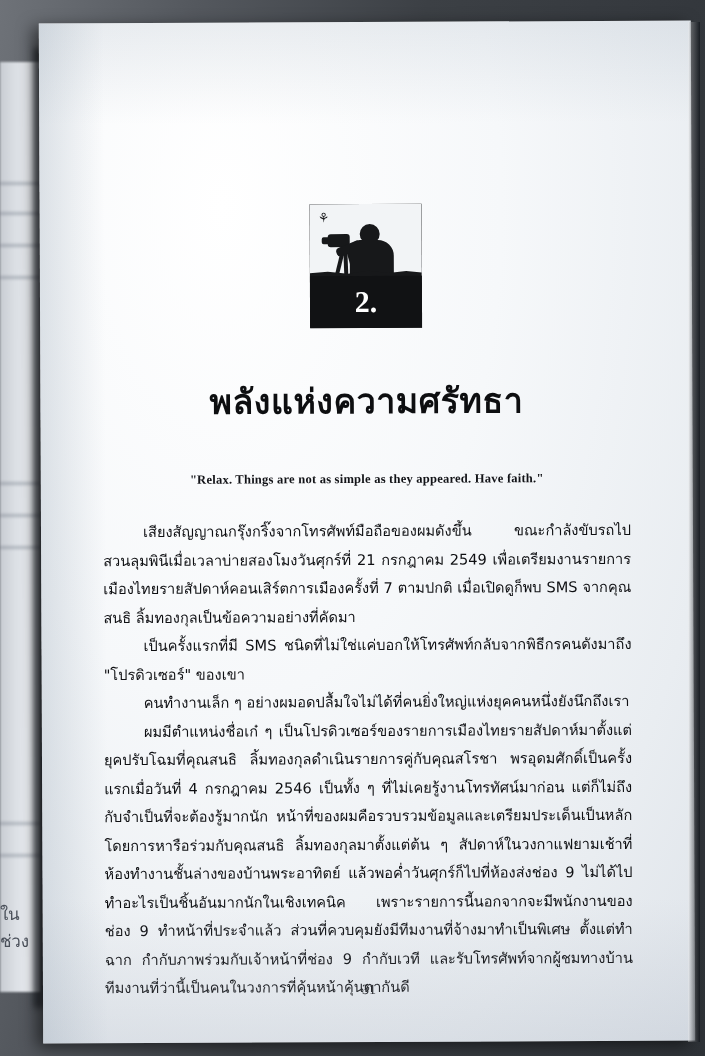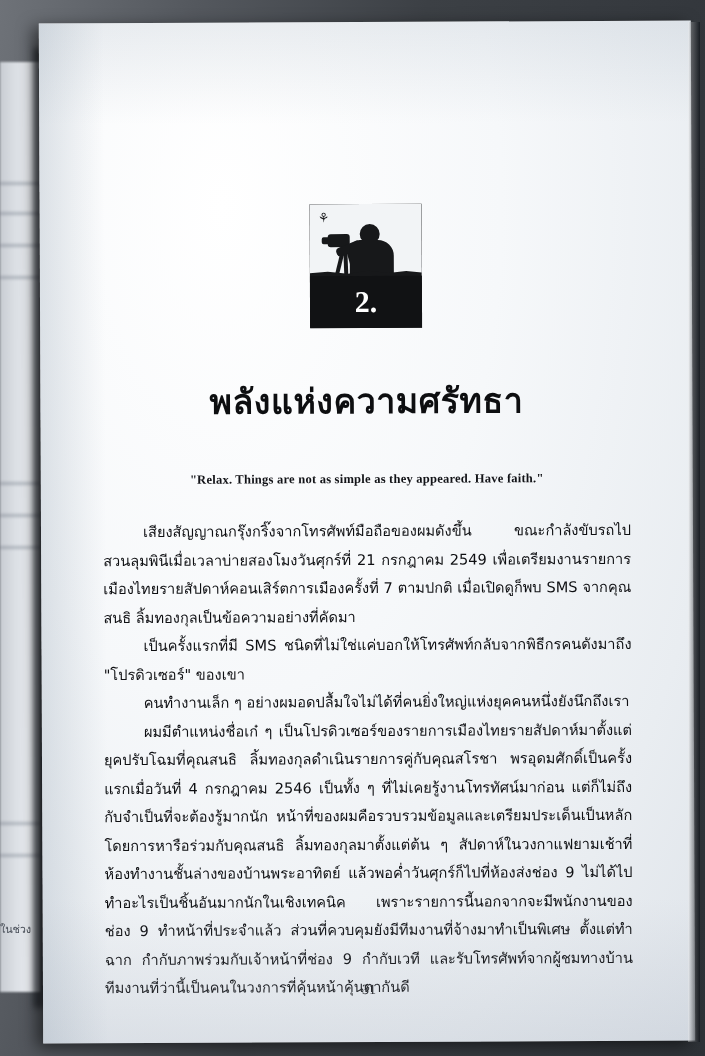--- a/index.html
+++ b/index.html
@@ -54,26 +54,25 @@
     width: 22px;
     height: 960px;
     background: linear-gradient(90deg, rgba(20,24,30,0.75), rgba(20,24,30,0.05));
     filter: blur(3px);
   }
   #left-text {
     position: absolute;
     left: 0;
     top: 900px;
     width: 44px;
-    font-size: 11px;
+    font-size: 17px;
     color: #4a505a;
     filter: blur(0.6px);
     font-family: Liberation Mono, monospace;
     letter-spacing: -0.2px;
-    margin-top: 20px;
   }
 
   
   #page {
     position: absolute;
     left: 41px;
     top: 22px;
     width: 652px;
     height: 1020px;
     background:

